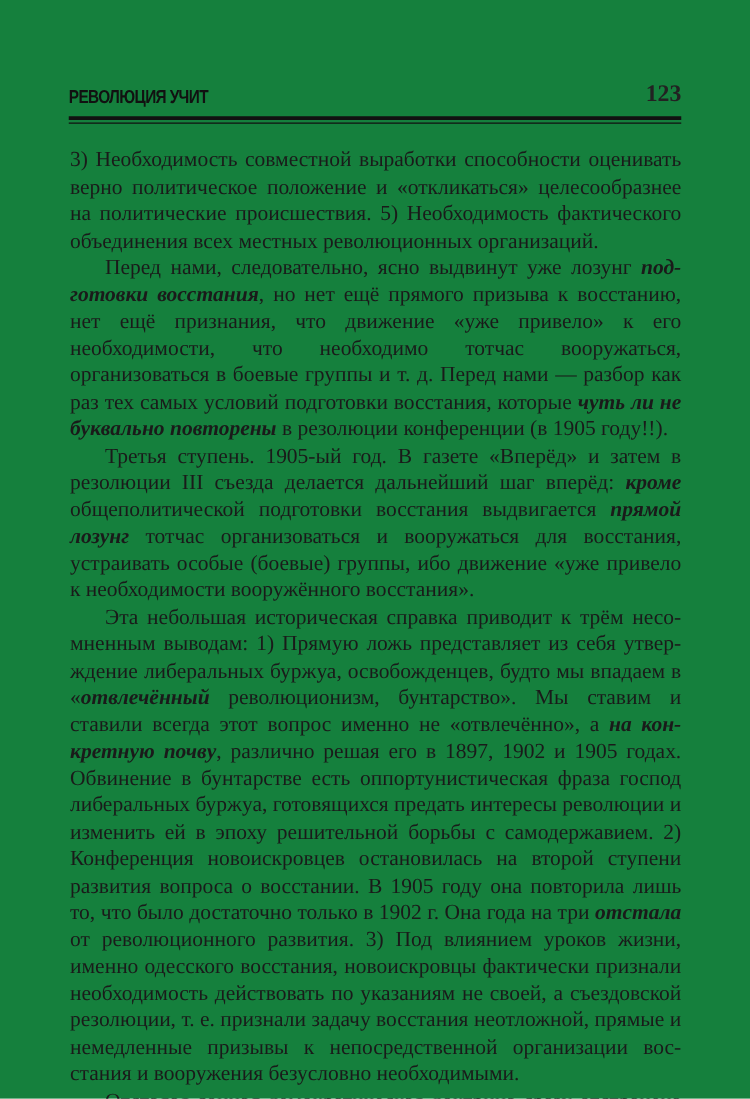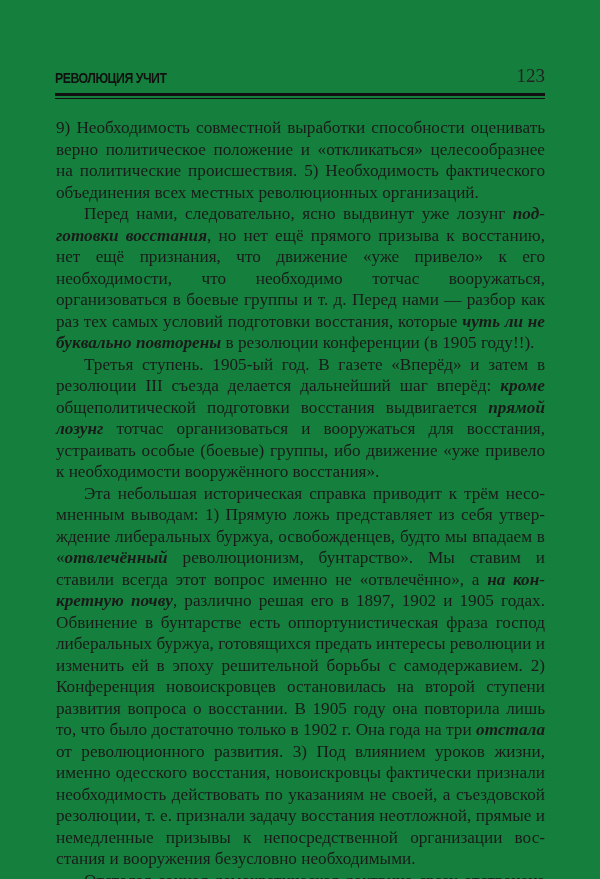--- a/index.html
+++ b/index.html
@@ -10,21 +10,21 @@
     }
     .running-head {
       position: absolute; left: 0; bottom: 6px;
       font-family: "Liberation Sans", sans-serif; font-weight: bold;
       font-size: 15px; letter-spacing: -0.6px; color: #111;
       transform: scaleX(0.82); transform-origin: left bottom;
       text-transform: uppercase;
     }
     .page-number {
       position: absolute; right: 0; bottom: 5px;
-      font-family: "Liberation Serif", serif; font-size: 19px; color: #222;
+      font-family: "Liberation Serif", serif; font-size: 19px; color: #222; font-weight: bold;
     }
     .rule-thick { position: absolute; left: 55px; top: 93px; width: 490px; height: 3px; background: #111; }
     .rule-thin  { position: absolute; left: 55px; top: 98px; width: 490px; height: 1px; background: #111; }
     .body-text {
       position: absolute; left: 56px; top: 117px; width: 489px;
       font-family: "Liberation Serif", serif; font-size: 17.2px; line-height: 21.5px;
       color: #1a1a1a; text-align: justify; hyphens: manual;
     }
     .body-text p { margin: 0; }
     .body-text p.indent { text-indent: 28px; }
@@ -35,19 +35,19 @@
 
 <div class="page">
   <div class="header">
     <span class="running-head">Революция учит</span>
     <span class="page-number">123</span>
   </div>
   <div class="rule-thick"></div>
   <div class="rule-thin"></div>
 
   <div class="body-text" id="body-text">
-      <p class=""><span>9) Необходимость совместной выработки способности оценивать верно политическое положение и «откликаться» целесообразнее на политические происшествия. 5) Необходимость фактического объединения всех местных революционных организаций.</span></p>
+      <p class=""><span>3) Необходимость совместной выработки способности оценивать верно политическое положение и «откликаться» целесообразнее на политические происшествия. 5) Необходимость фактического объединения всех местных революционных организаций.</span></p>
       <p class="indent"><span>Перед нами, следовательно, ясно выдвинут уже лозунг </span><em>под­готовки восстания</em><span>, но нет ещё прямого призыва к восстанию, нет ещё признания, что движение «уже привело» к его необходимо­сти, что необходимо тотчас вооружаться, организоваться в боевые группы и т. д. Перед нами — разбор как раз тех самых условий подготовки восстания, которые </span><em>чуть ли не буквально повторены</em><span> в резолюции конференции (в 1905 году!!).</span></p>
       <p class="indent"><span>Третья ступень. 1905-ый год. В газете «Вперёд» и затем в резолюции III съезда делается дальнейший шаг вперёд: </span><em>кроме</em><span> общеполитической подготовки восстания выдвигается </span><em>прямой лозунг</em><span> тотчас организоваться и вооружаться для восстания, устраивать особые (боевые) группы, ибо движение «уже привело к необходимости вооружённого восстания».</span></p>
       <p class="indent"><span>Эта небольшая историческая справка приводит к трём несо­мненным выводам: 1) Прямую ложь представляет из себя утвер­ждение либеральных буржуа, освобожденцев, будто мы впа­даем в «</span><em>отвлечённый</em><span> революционизм, бунтарство». Мы ставим и ставили всегда этот вопрос именно не «отвлечённо», а </span><em>на кон­кретную почву</em><span>, различно решая его в 1897, 1902 и 1905 годах. Обвинение в бунтарстве есть оппортунистическая фраза господ либеральных буржуа, готовящихся предать интересы революции и изменить ей в эпоху решительной борьбы с самодержавием. 2) Конференция новоискровцев остановилась на второй ступени развития вопроса о восстании. В 1905 году она повторила лишь то, что было достаточно только в 1902 г. Она года на три </span><em>отстала</em><span> от революционного развития. 3) Под влиянием уроков жизни, именно одесского восстания, новоискровцы фактически признали необходимость действовать по указаниям не своей, а съездовской резолюции, т. е. признали задачу восстания неотложной, прямые и немедленные призывы к непосредственной организации вос­стания и вооружения безусловно необходимыми.</span></p>
       <p class="indent"><span>Отсталая социал-демократическая доктрина сразу отстранена революцией. У нас стало ещё одним препятствием меньше к прак­тическому объединению на общей работе с новоискровцами,</span></p>
     </div>
 </div>
 
 </body></html>

